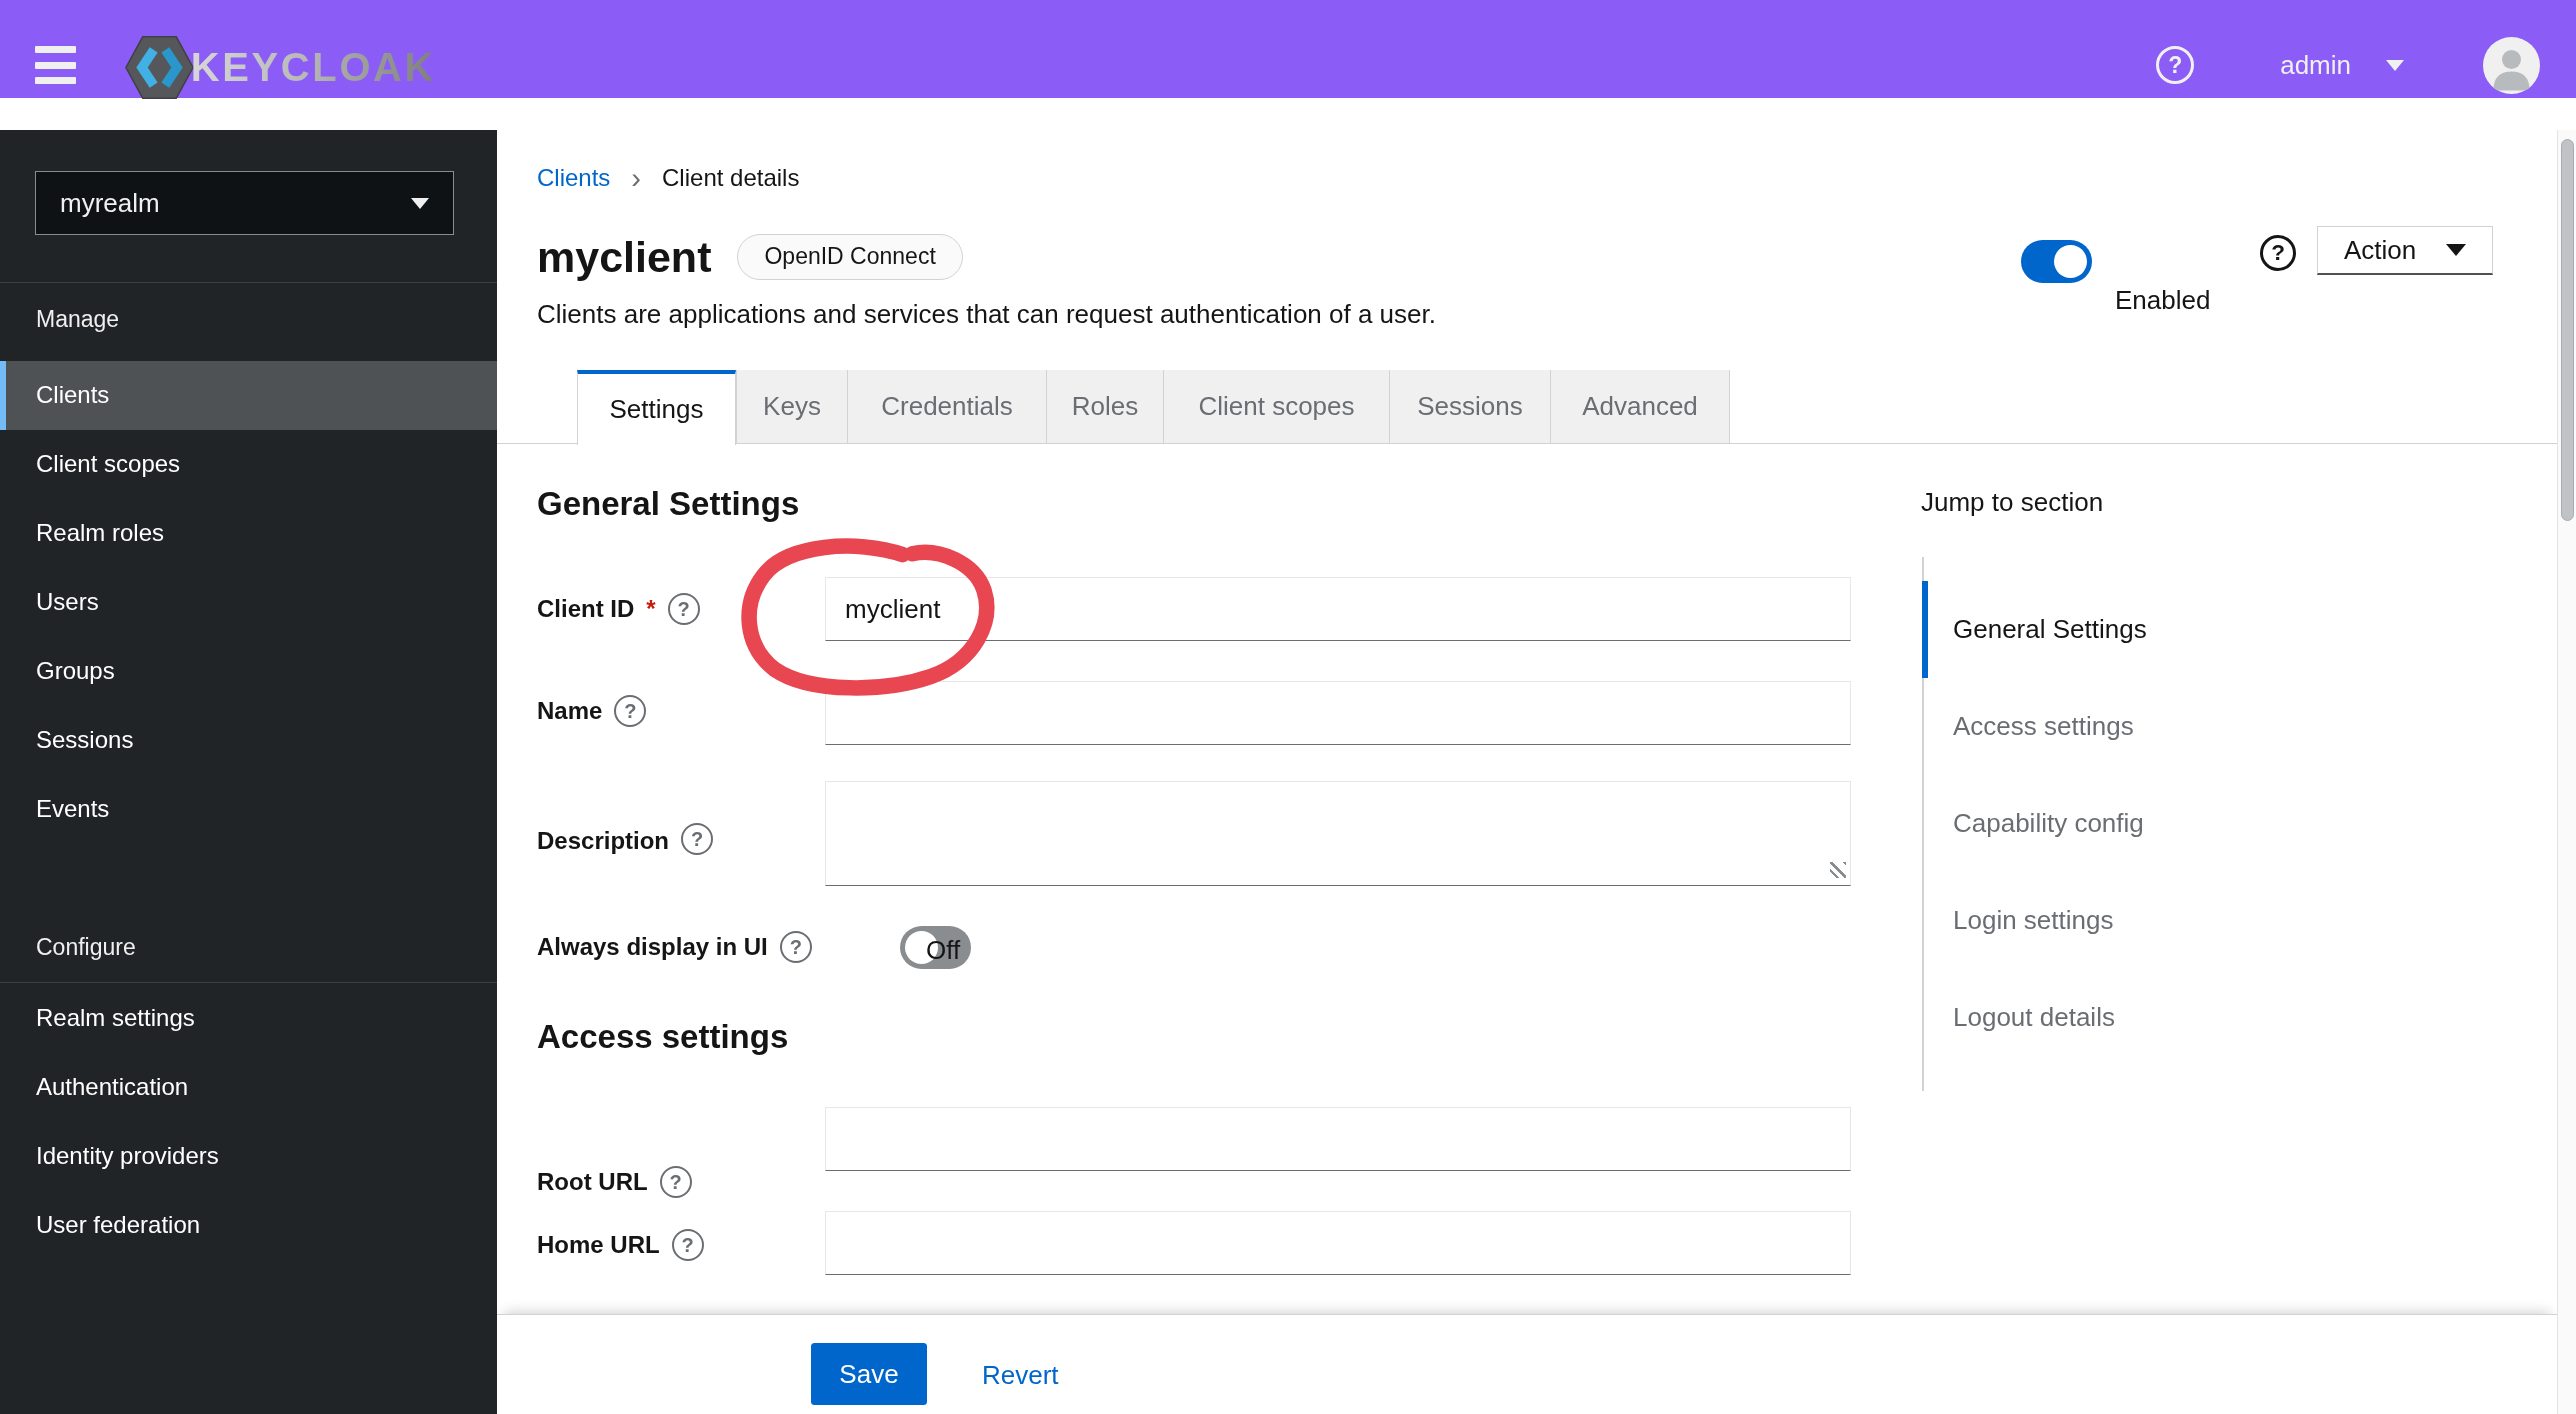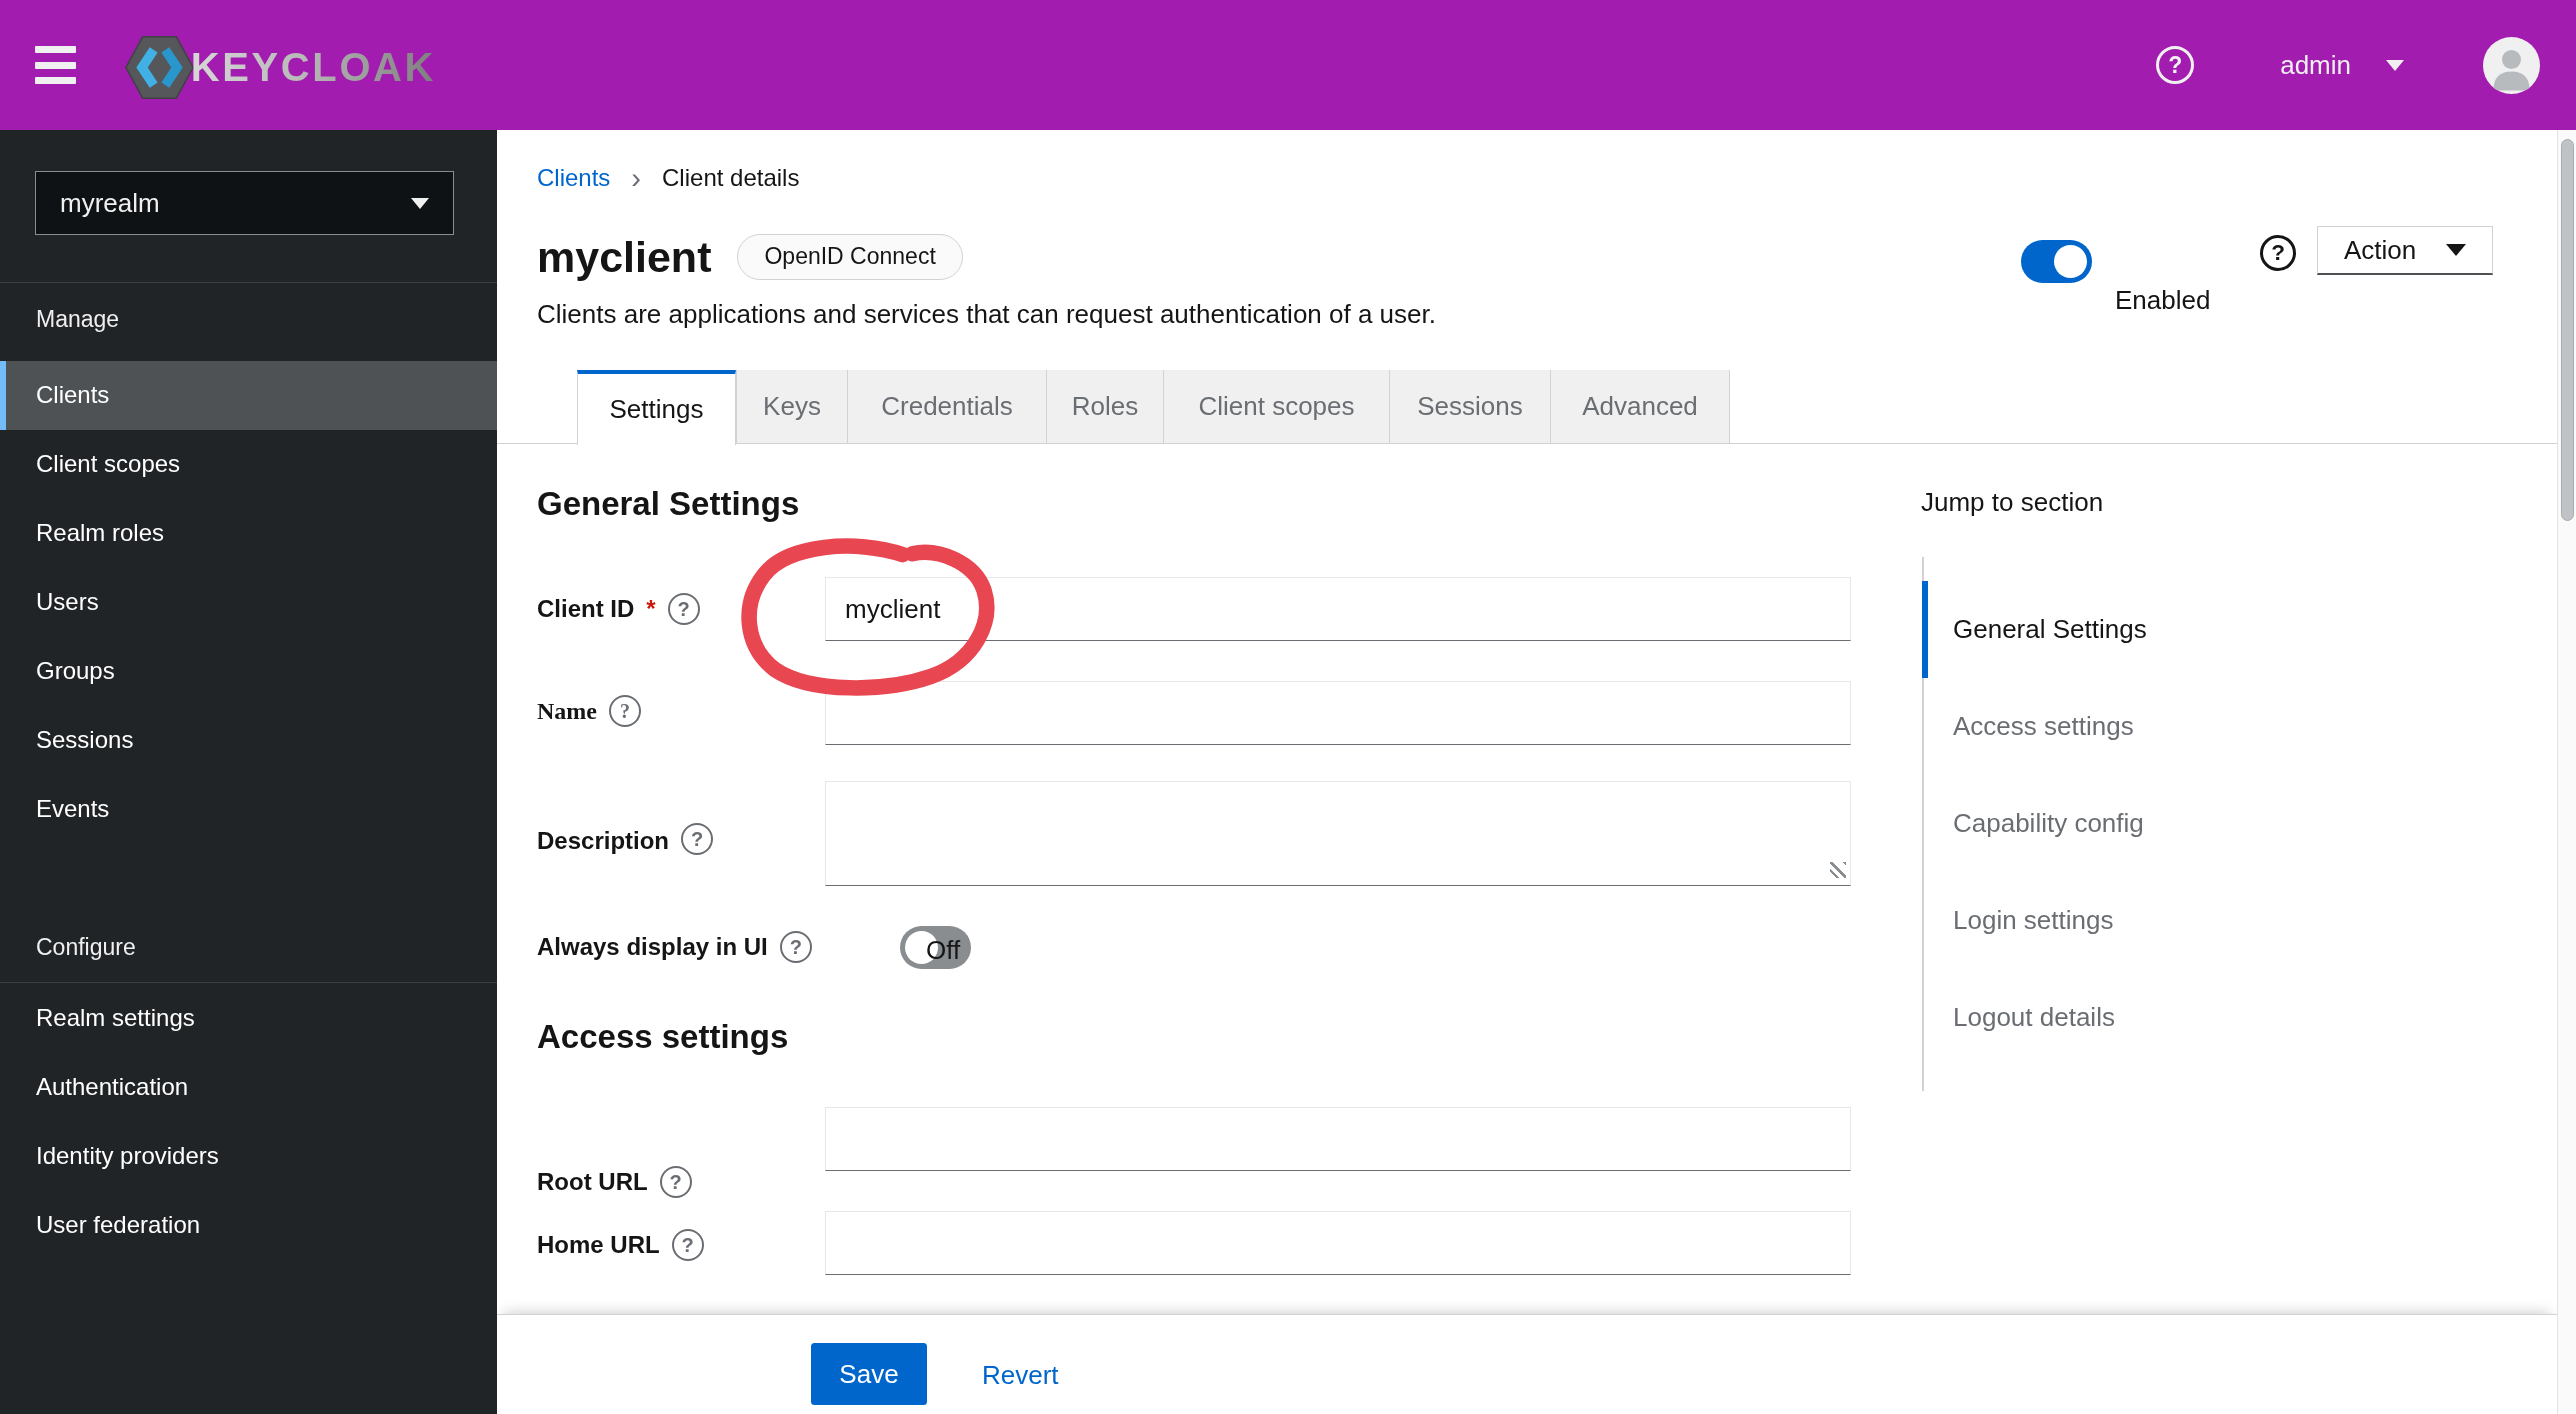--- a/index.html
+++ b/index.html
@@ -3,21 +3,21 @@
 <meta charset="utf-8">
 <style>
   * { margin:0; padding:0; box-sizing:border-box; }
   html,body { background:#444; }
   .page {
     position:relative; width:2576px; height:1415px; overflow:hidden;
     background:#fff; font-family:"Liberation Sans","DejaVu Sans",sans-serif;
     color:#151515;
   }
   
-  .masthead { position:absolute; left:0; top:0; width:2576px; height:130px; background:#a21caf; z-index:30; }
+  .masthead { position:absolute; left:0; top:0; width:2576px; height:98px; background:#8b5cf6; z-index:30; }
   .hamburger { position:absolute; left:35px; top:46px; width:41px; height:38px; cursor:pointer; }
   .hamburger span { display:block; width:41px; height:7px; background:#f0f0f0; border-radius:0.9px; margin-bottom:8.6px; }
   .logo { position:absolute; left:123px; top:31px; display:flex; align-items:center; }
   .logo svg { display:block; }
   .logo-text {
     font-size:40px; font-weight:700; letter-spacing:2.6px; margin-left:-5.2px;
     background:linear-gradient(90deg,#d7d7d7 0%,#b9b9b9 45%,#7e7e7e 100%);
     -webkit-background-clip:text; background-clip:text; color:transparent;
   }
   .mast-right { position:absolute; right:36px; top:0; height:130px; display:flex; align-items:center; gap:0; }
@@ -87,21 +87,21 @@
   .t-keys{width:111px}.t-cred{width:199px}.t-roles{width:117px}.t-cs{width:226px}.t-sess{width:161px}.t-adv{width:180px}
   
   .section-h { font-size:33px; font-weight:700; }
   .sec-general { left:537px; top:485px; }
   .sec-access { left:537px; top:1018px; }
   .f-label { display:flex; align-items:center; gap:12px; font-size:24px; font-weight:700; }
   .f-label .req { color:#c9190b; font-weight:700; }
   .f-label .req::after { content:"*"; }
   .help-gray { width:32px; height:32px; border:2.6px solid #6a6e73; color:#6a6e73; font-size:20px; cursor:pointer; flex:none; }
   .lbl-clientid { left:537px; top:593px; }
-  .lbl-name { left:537px; top:695px;font-family:Liberation Serif, serif; }
+  .lbl-name { left:537px; top:695px; }
   .lbl-desc { left:537px; top:823px;align-items:flex-end; }
   .lbl-always { left:537px; top:931px; }
   .lbl-rooturl { left:537px; top:1166px; }
   .lbl-homeurl { left:537px; top:1229px; }
   .text-input {
     position:absolute; width:1026px; height:64px; background:#fff;
     border:0.9px solid #e7e7e7; border-bottom:1.7px solid #6a6e73;
     font-size:26px; color:#151515; padding:0 19px;
     font-family:"Liberation Sans","DejaVu Sans",sans-serif; outline:none;
   }

